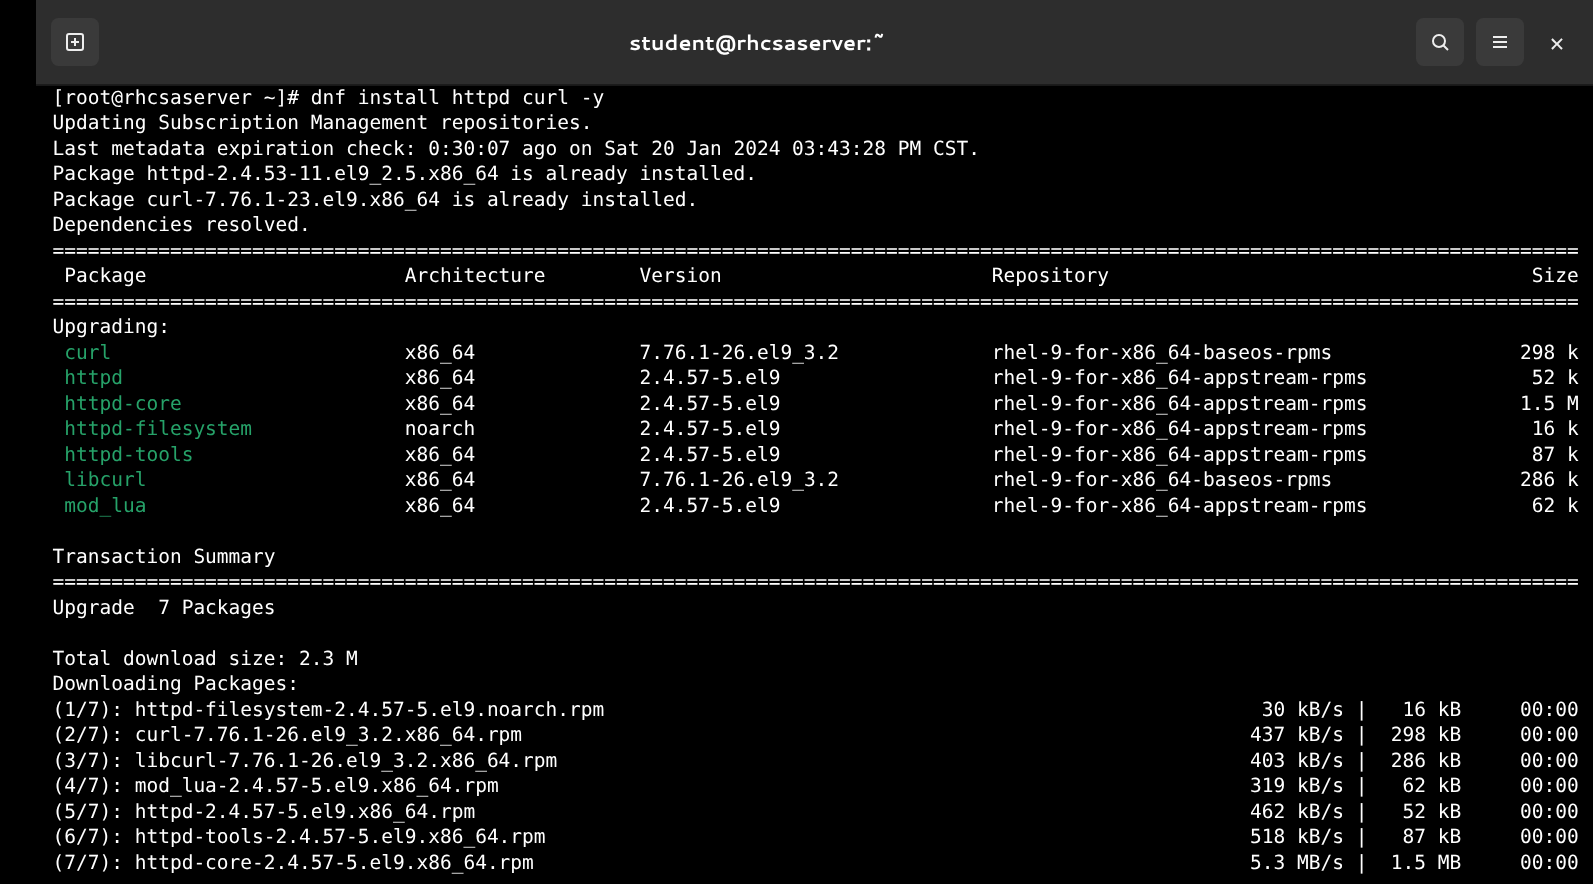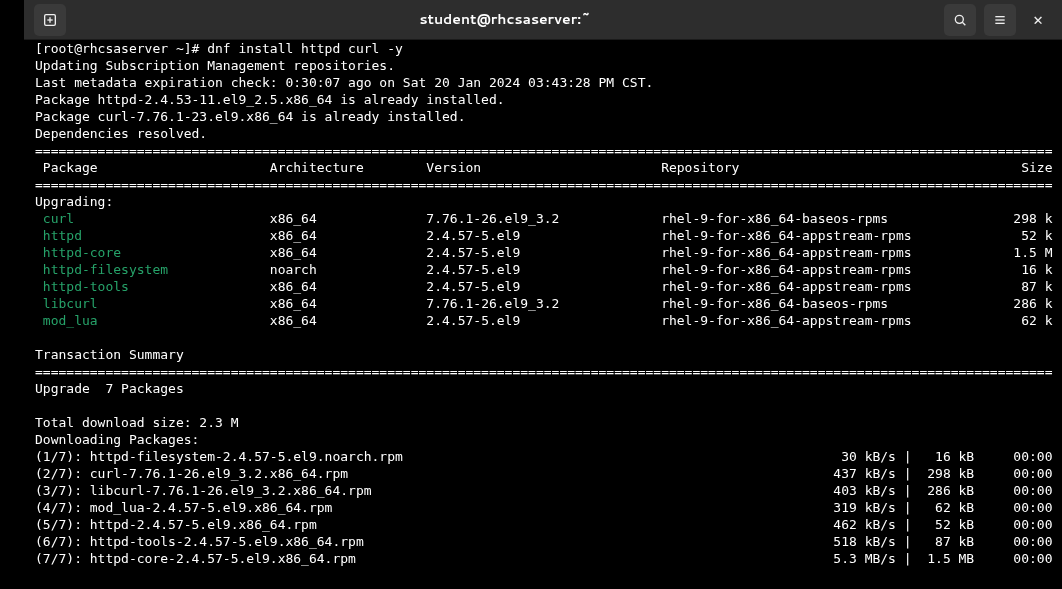--- a/index.html
+++ b/index.html
@@ -7,21 +7,21 @@
     background: #000;
     font-family: "DejaVu Sans Mono", "Liberation Mono", monospace;
     font-size: 13px;
     line-height: 17px;
     color: #ffffff;
     width: 1062px;
     height: 589px;
     overflow: hidden;
   }
   .titlebar {
-    height: 40px;
+    height: 57px;
     background: #2d2d2d;
     display: flex;
     align-items: center;
     padding: 0 10px;
     gap: 8px;
     border-bottom: 1px solid #1b1b1b;
     margin-left: 24px;
   }
   .titlebar .btn {
     width: 32px;

